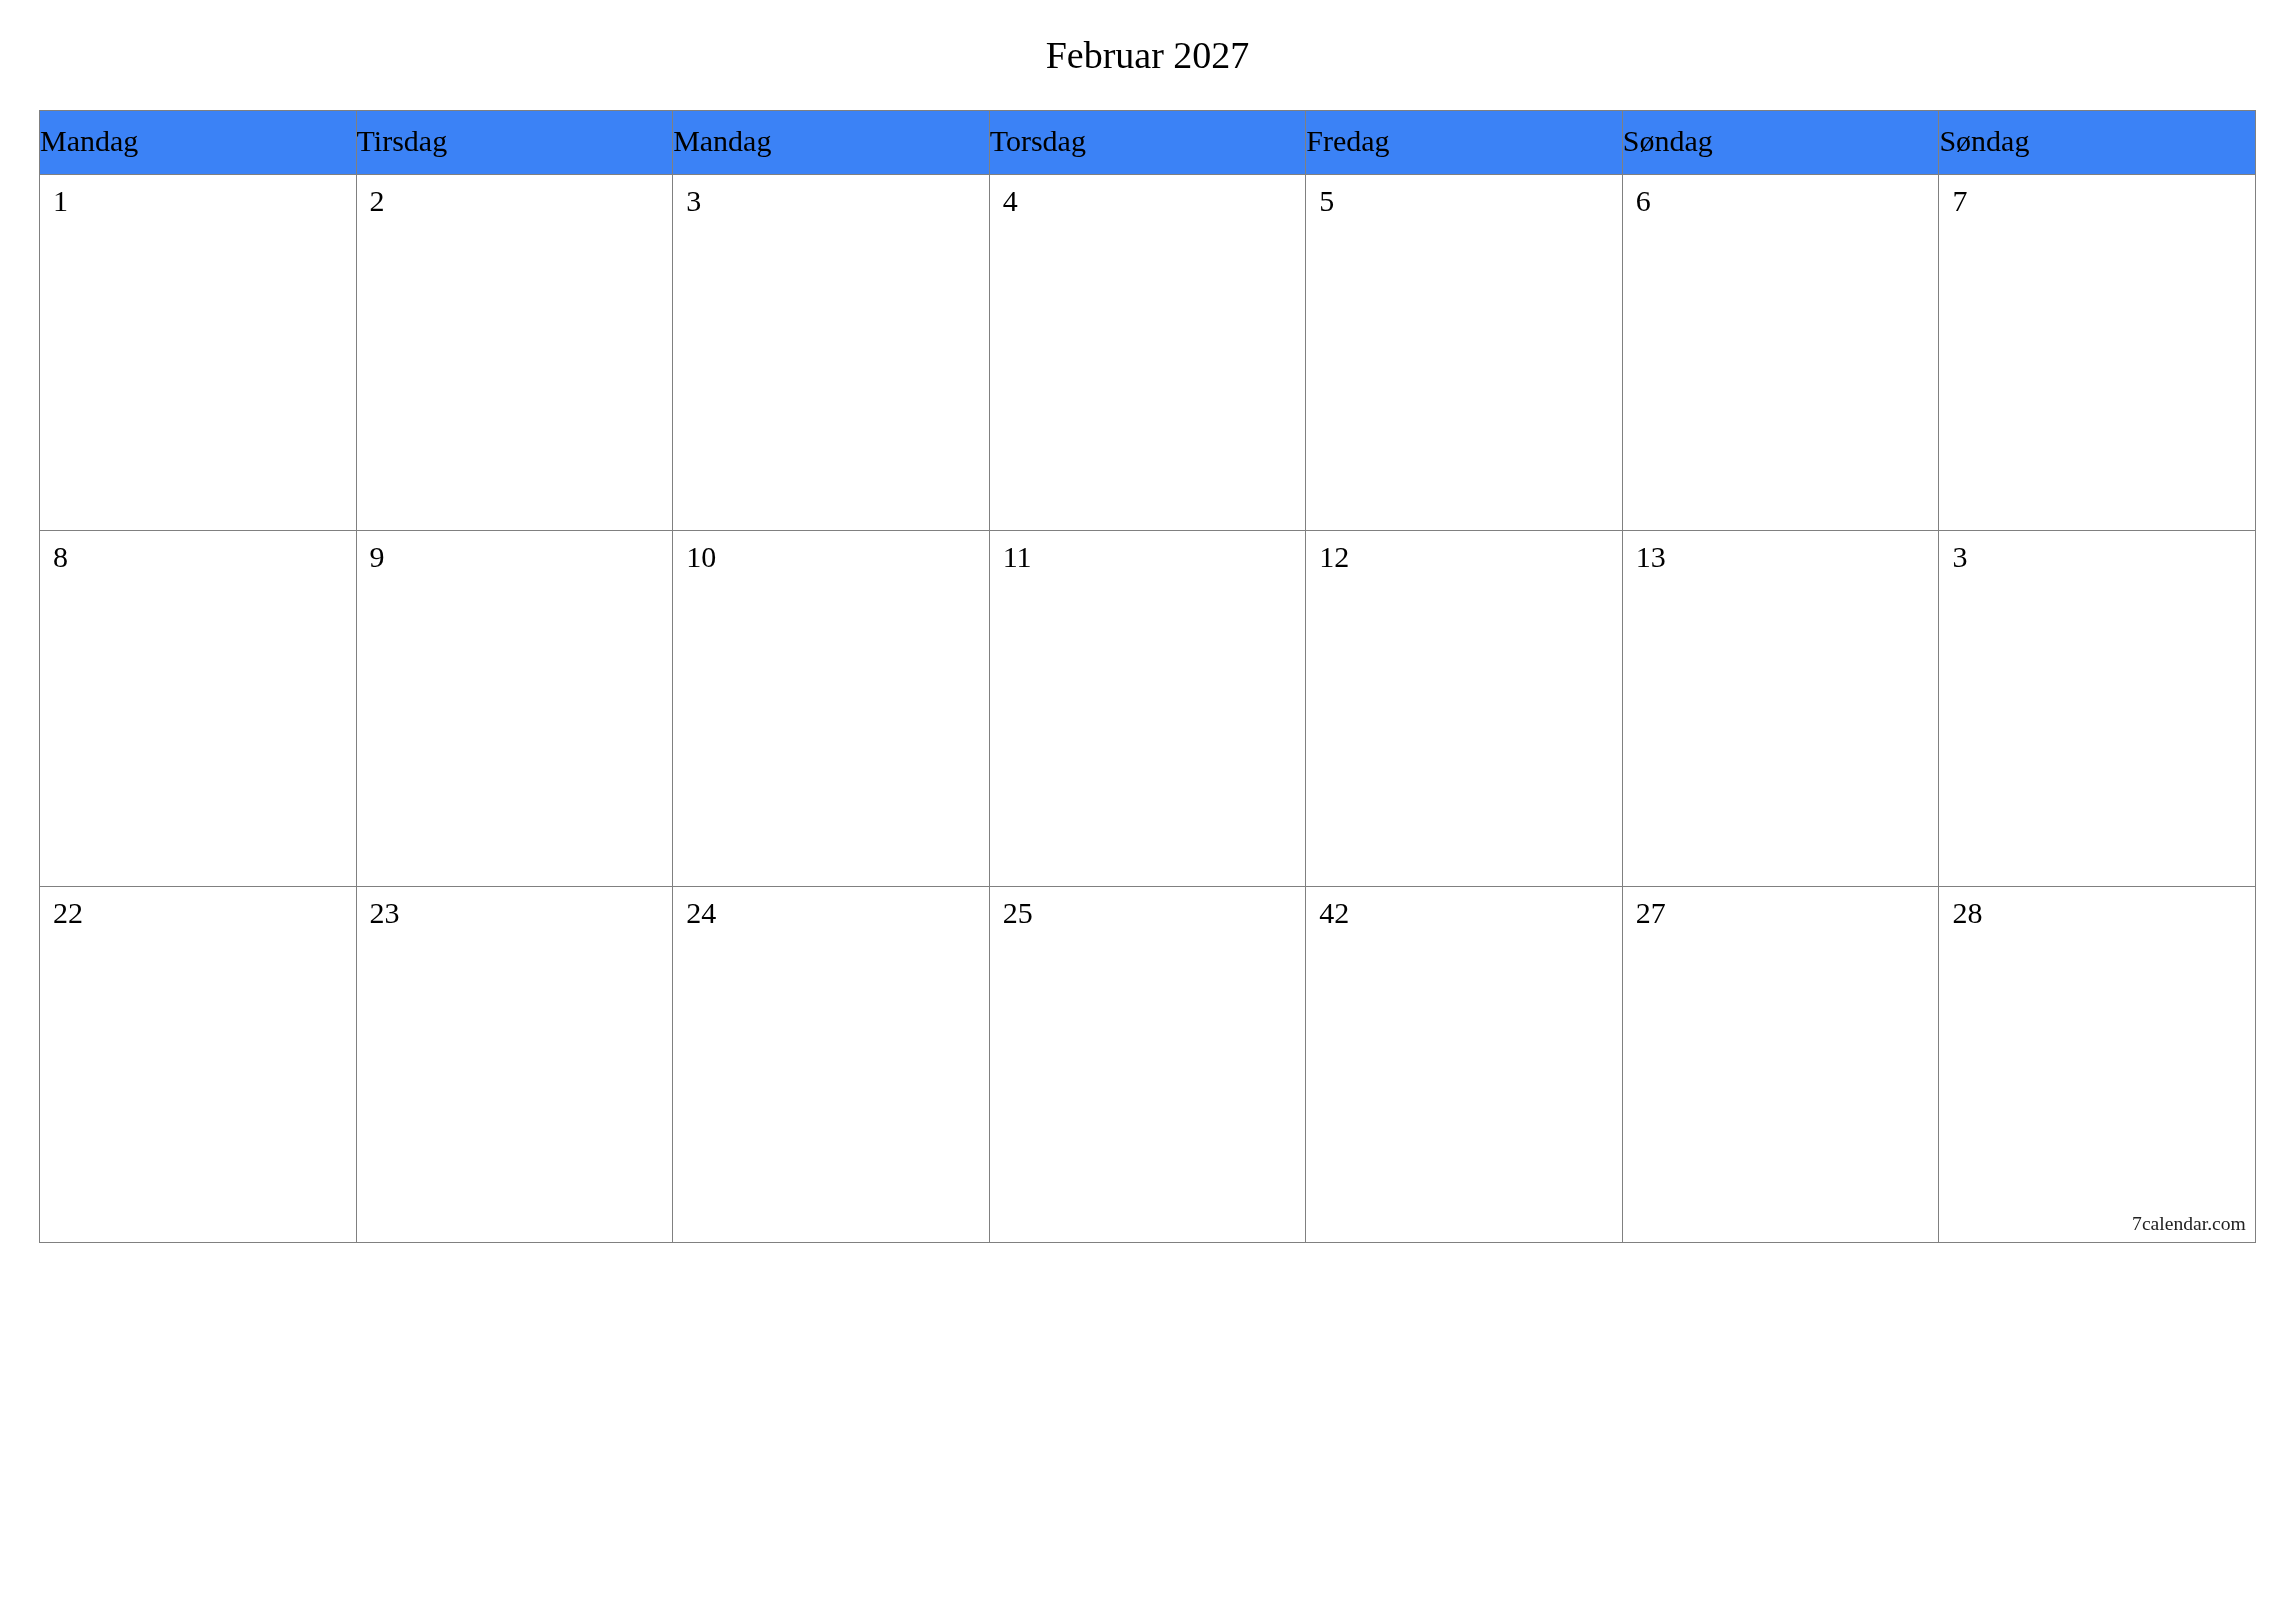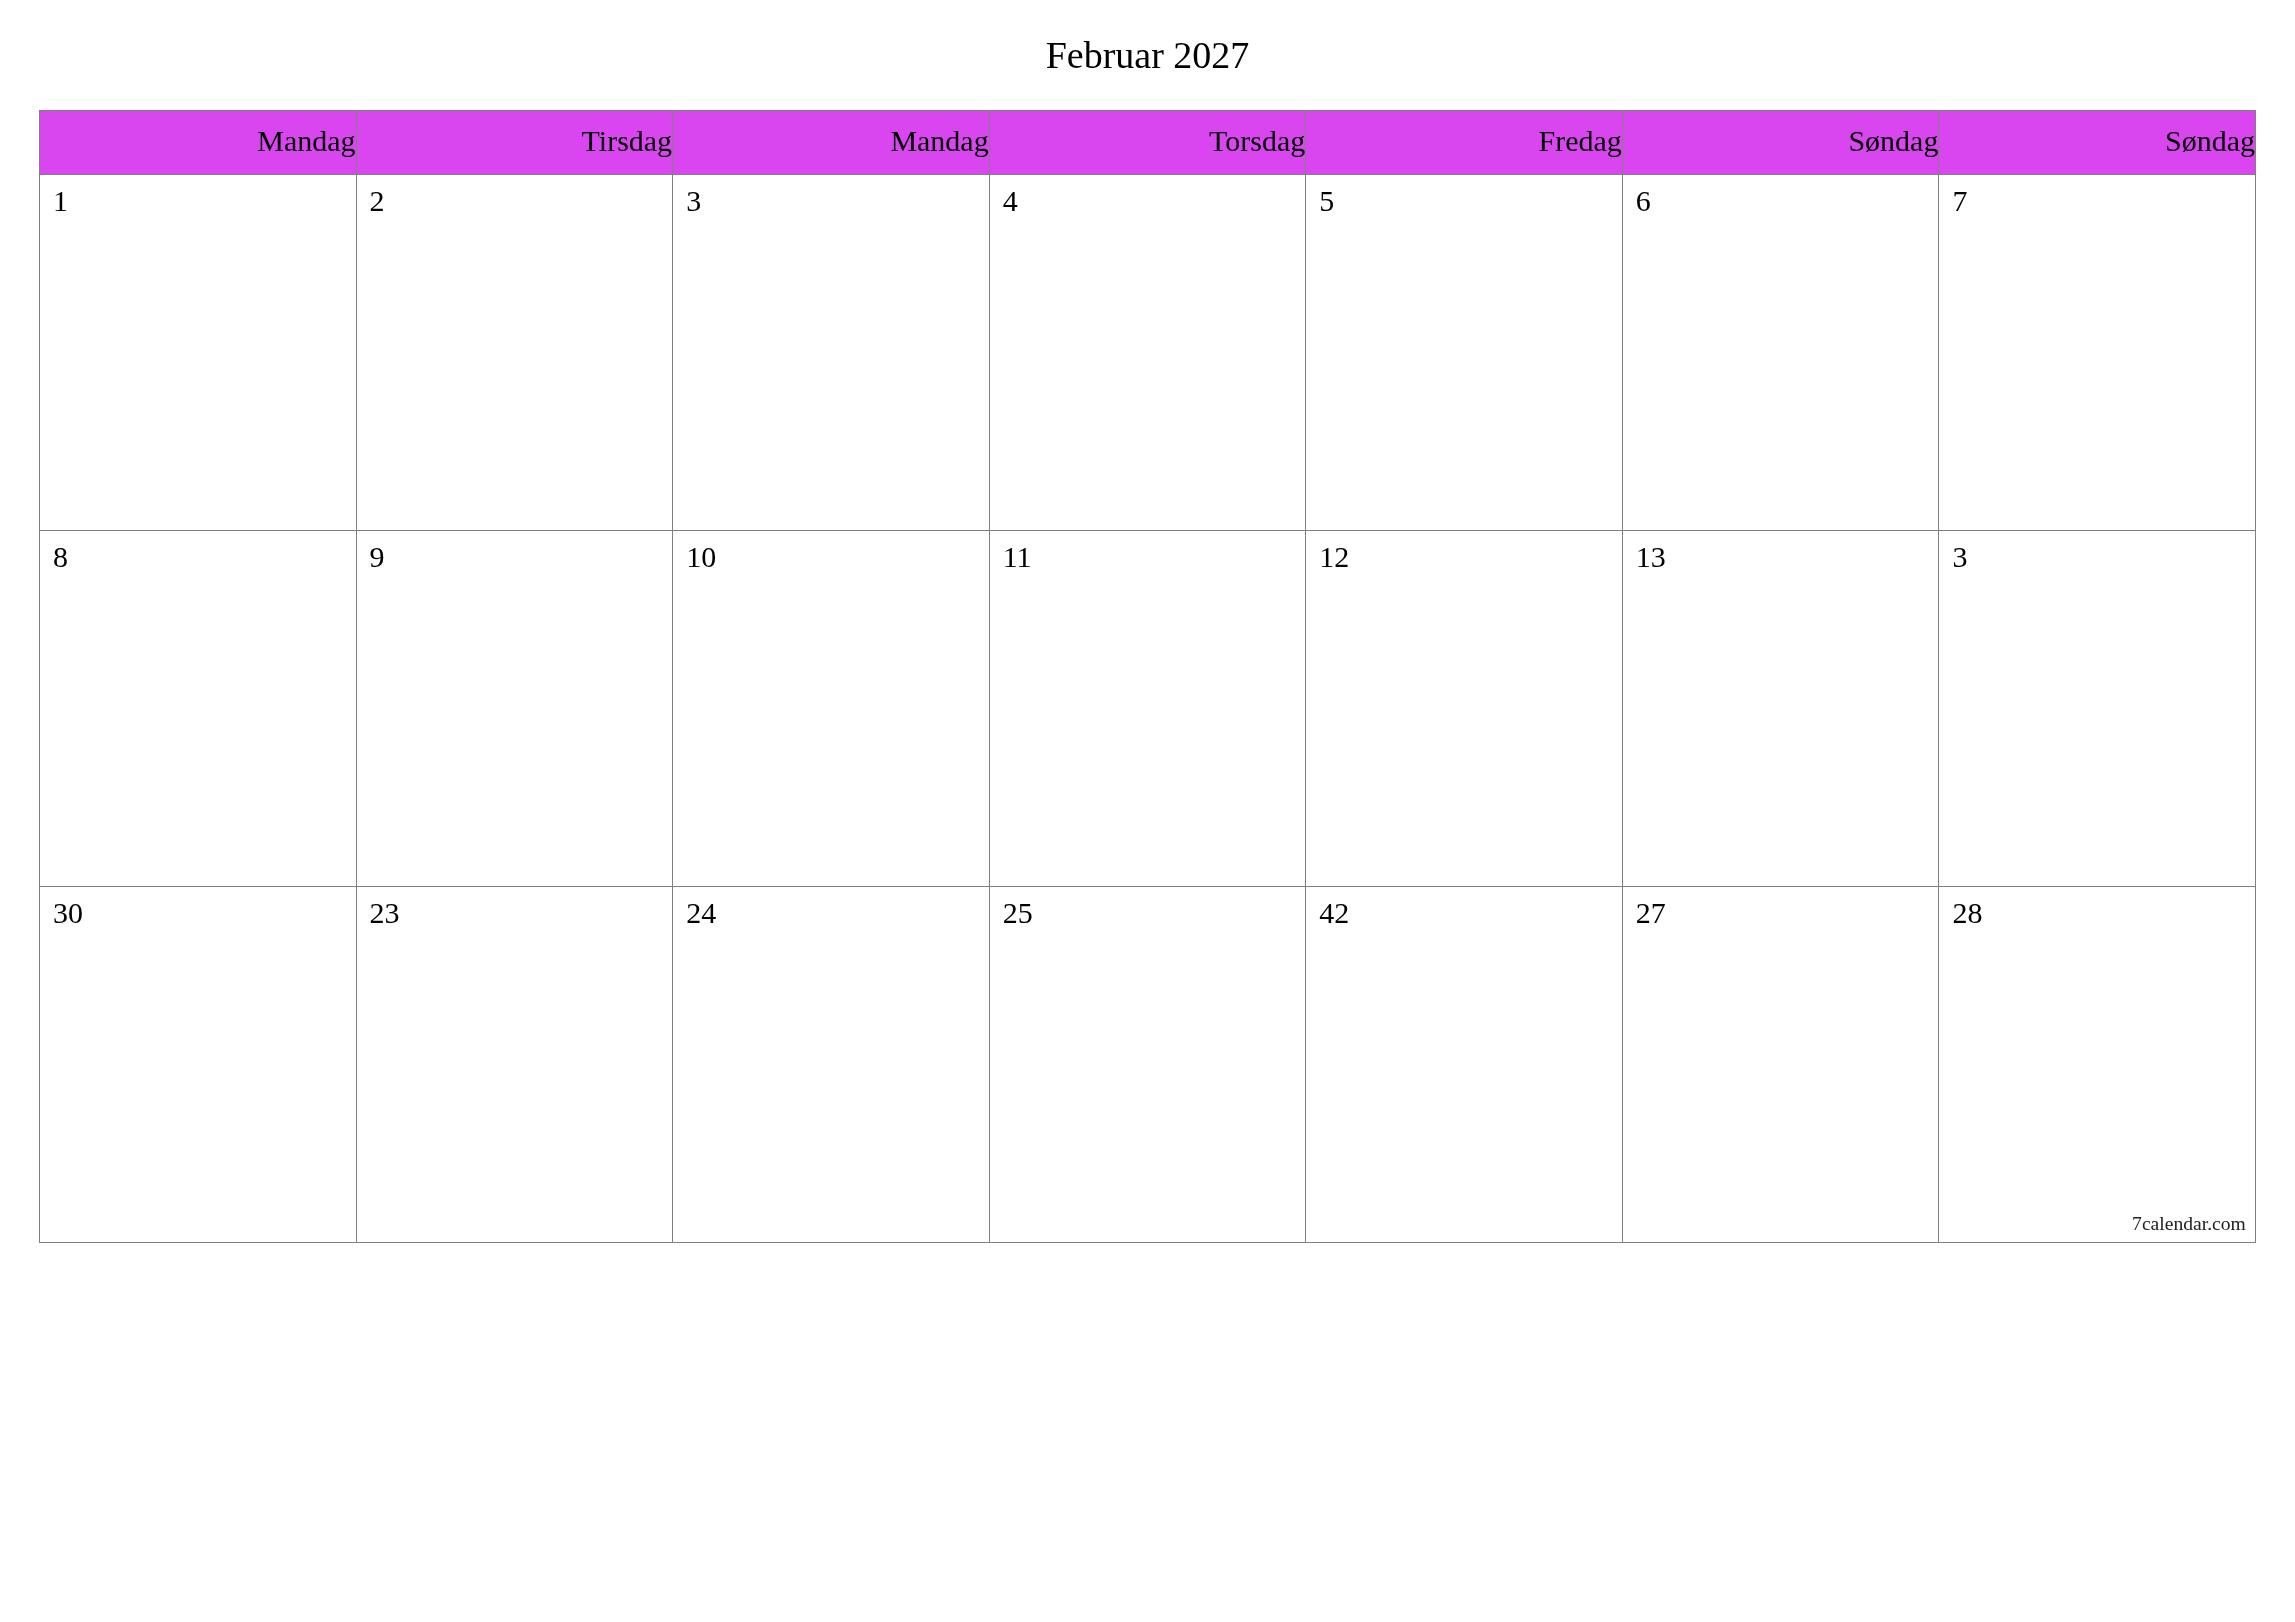--- a/index.html
+++ b/index.html
@@ -18,23 +18,23 @@
   }
   .calendar {
     width: 100%;
     border-collapse: collapse;
     table-layout: fixed;
   }
   .calendar th {
     border: 1.3px solid #808080;
     font-weight: 400;
     font-size: 30px;
-    text-align: right;
+    text-align: left;
     padding: 13px 0 15.7px 0;
-    background: #d946ef;
+    background: #3b82f6;
   }
   .calendar td {
     border: 1.3px solid #808080;
     vertical-align: top;
     height: 356px;
     padding: 9.2px 13px;
     font-size: 30px;
   }
   .daynum { display: inline-block; }
   .watermark {
@@ -77,21 +77,21 @@
     <tr>
       <td><span class="daynum">8</span></td>
       <td><span class="daynum">9</span></td>
       <td><span class="daynum">10</span></td>
       <td><span class="daynum">11</span></td>
       <td><span class="daynum">12</span></td>
       <td><span class="daynum">13</span></td>
       <td><span class="daynum">3</span></td>
     </tr>
     <tr>
-      <td><span class="daynum">30</span></td>
+      <td><span class="daynum">22</span></td>
       <td><span class="daynum">23</span></td>
       <td><span class="daynum">24</span></td>
       <td><span class="daynum">25</span></td>
       <td><span class="daynum">42</span></td>
       <td><span class="daynum">27</span></td>
       <td class="lastcell">
         <span class="daynum">28</span>
         <span class="watermark">7calendar.com</span>
       </td>
     </tr>

